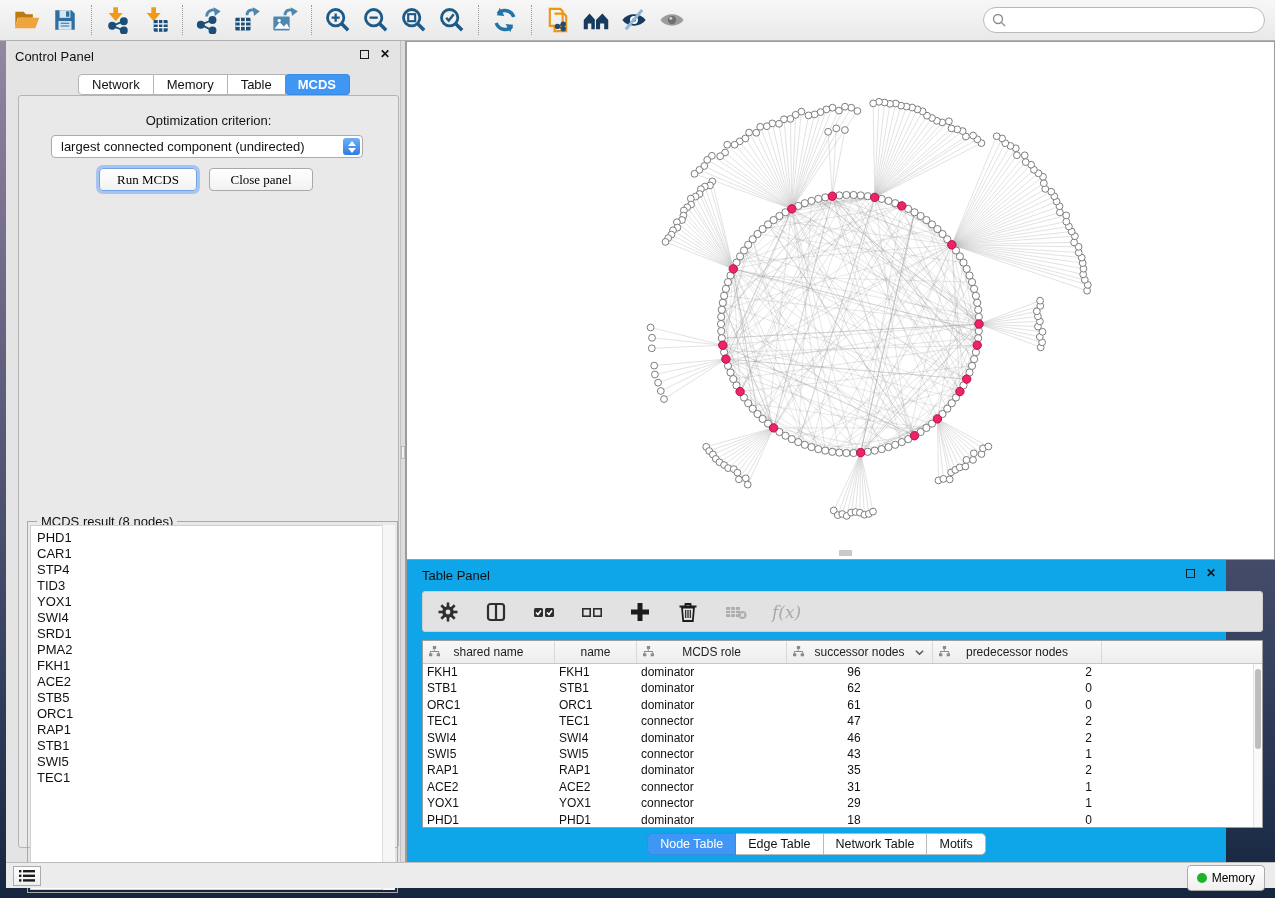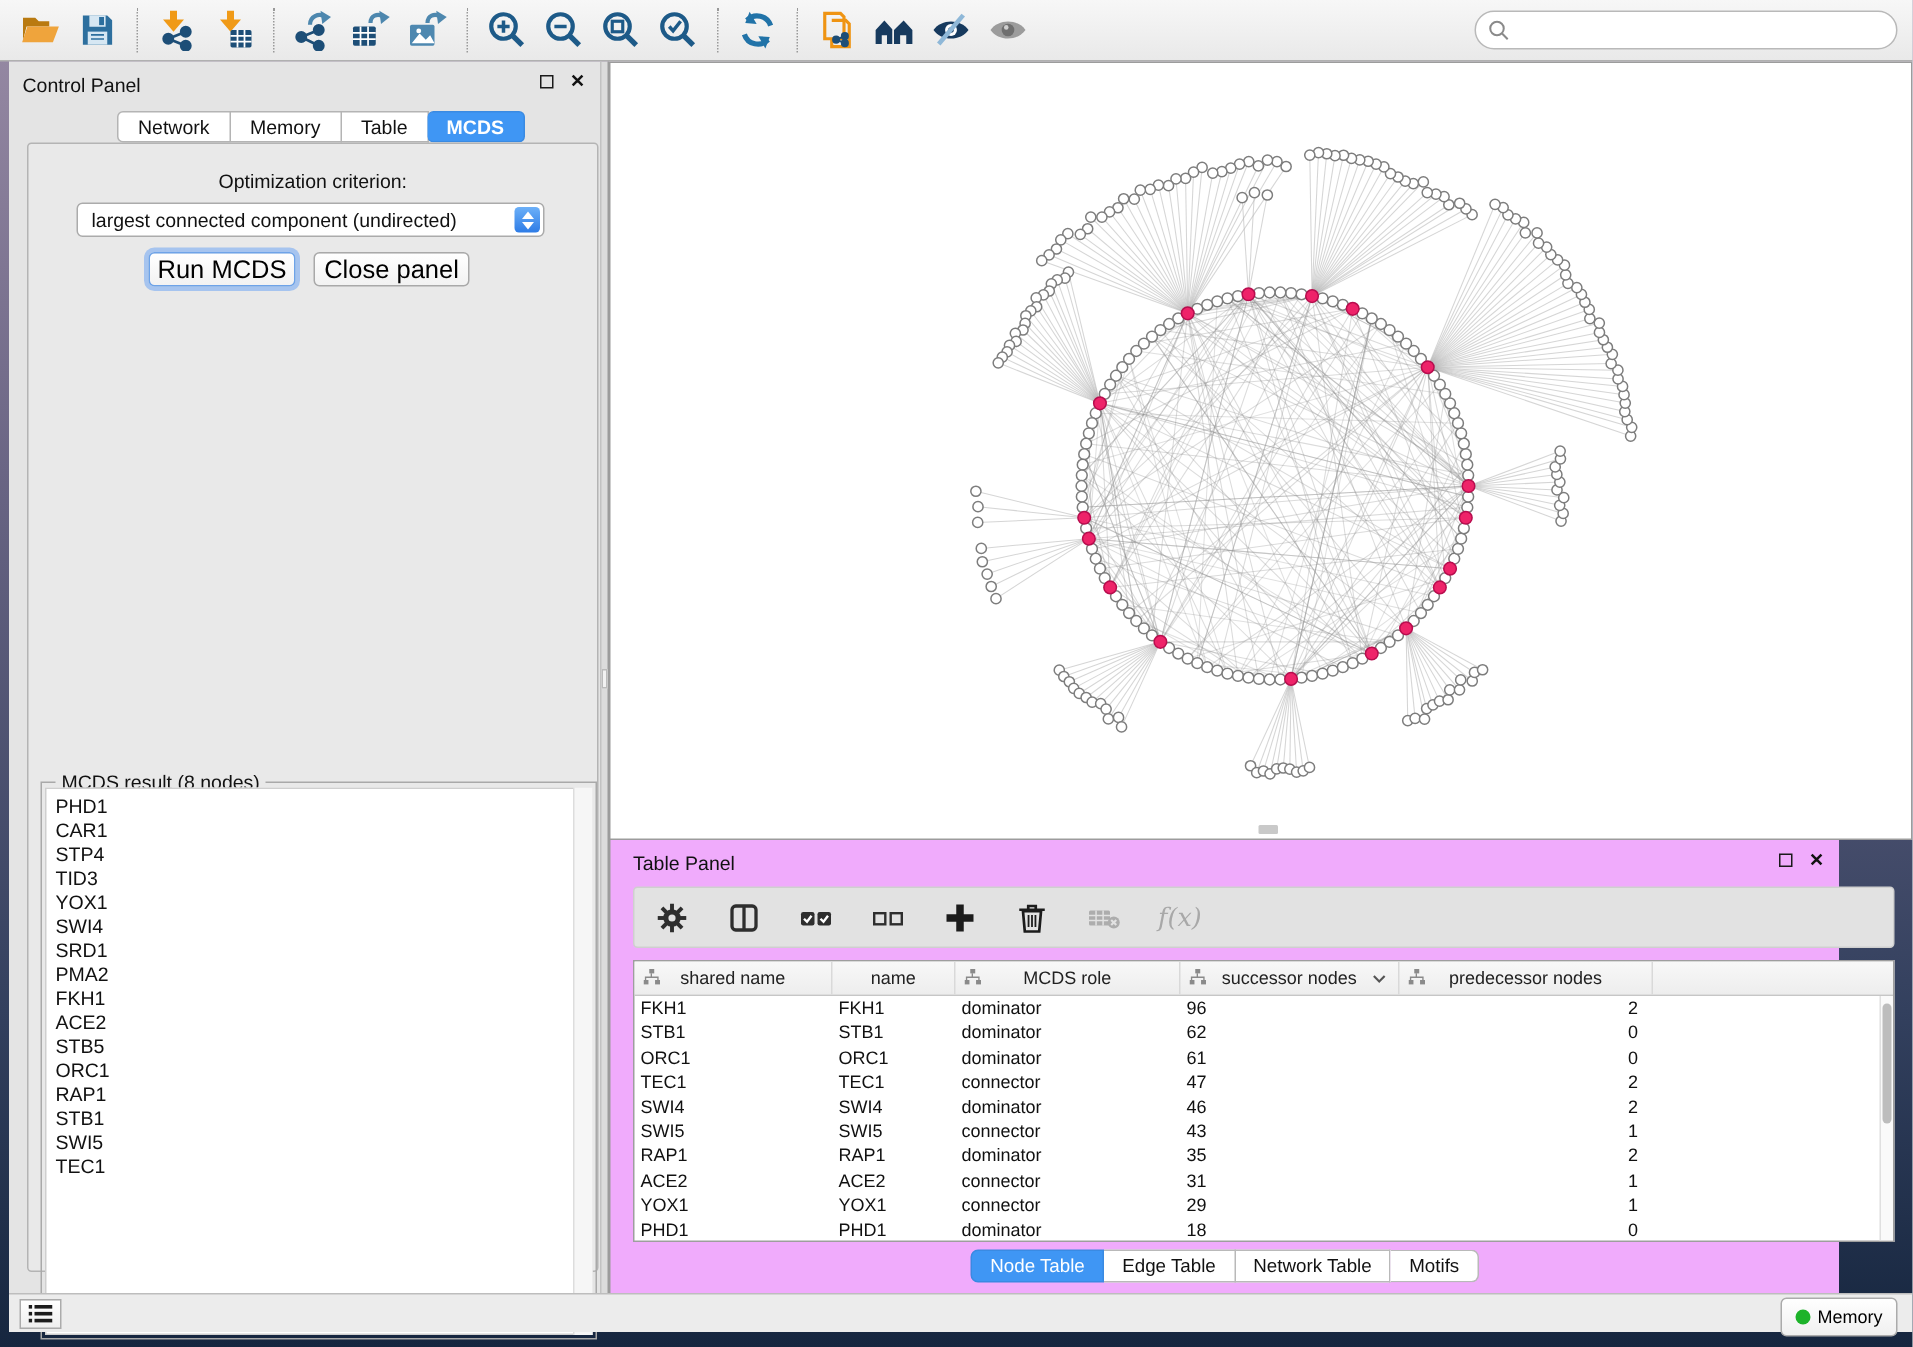--- a/index.html
+++ b/index.html
@@ -35,21 +35,21 @@
     background:#e9e9e9; border:1px solid #b4b4b4; border-radius:3px; }
   .opt-label { position:absolute; left:0; top:17px; width:100%; text-align:center; font-size:13px; }
   .opt-select { position:absolute; left:32px; top:39px; width:312px; height:23px; background:#fff;
     border:1px solid #ababab; border-radius:4px; font-size:13px; line-height:21px; padding-left:9px; }
   .spin { position:absolute; right:2px; top:2px; width:17px; height:17px;
     background:linear-gradient(#6cb0f8,#2e7ce6); border-radius:3px; }
   .spin:before, .spin:after { content:""; position:absolute; left:4.5px; border-left:4px solid transparent; border-right:4px solid transparent; }
   .spin:before { top:2.5px; border-bottom:5px solid #fff; }
   .spin:after { bottom:2.5px; border-top:5px solid #fff; }
   .btn { position:absolute; top:72px; height:23px; background:linear-gradient(#ffffff,#f2f2f2);
-    border:1px solid #a9a9a9; border-radius:4px; font-size:17px; font-family:Liberation Sans, sans-serif; }
+    border:1px solid #a9a9a9; border-radius:4px; font-size:13px; font-family:Liberation Serif, serif; }
   .btn.run { left:80px; width:98px; border-color:#6ea3e8; box-shadow:0 0 0 3px rgba(100,160,245,.5); }
   .btn.closep { left:190px; width:104px; }
   .result-box { position:absolute; left:8px; top:425px; width:371px; height:372px; border:1px solid #a9a9a9; }
   .result-legend { position:absolute; top:-8px; left:9px; background:#e9e9e9; padding:0 4px; font-size:13px; }
   .result-list { position:absolute; left:2px; top:3px; right:2px; bottom:2px; background:#fff;
     border:1px solid #cfcfcf; overflow:hidden; }
   .result-item { font-size:13px; line-height:16px; padding-left:6px; }
   .result-scroll { position:absolute; right:2px; top:3px; bottom:2px; width:13px; background:#f6f6f6; border-left:1px solid #ddd; }
 
   
@@ -61,33 +61,33 @@
   .network-frame { position:absolute; left:406px; top:41px; width:869px; height:519px;
     background:#fff; border:1px solid #9c9c9c; }
   .net-titlebar { position:absolute; left:0; top:0; right:0; height:26px;
     background:linear-gradient(#f4f4f4,#d6d6d6); border-bottom:1px solid #a6a6a6; }
   .tl { position:absolute; top:7px; width:12px; height:12px; border-radius:50%; }
   .net-title { position:absolute; left:0; right:0; top:5px; text-align:center; font-size:12.5px; font-weight:bold; color:#222; }
   .net-canvas { position:absolute; left:0; top:26px; }
   .h-handle { position:absolute; left:432px; bottom:3px; width:13px; height:6px; background:#c9c9c9; border-radius:1px; }
 
   
-  .table-panel { position:absolute; left:406px; top:560px; width:820px; height:302px; background:#f0abfc; border-left:1px solid #9c9c9c;text-decoration:underline;}
+  .table-panel { position:absolute; left:406px; top:560px; width:820px; height:302px; background:#0ea5e9; border-left:1px solid #9c9c9c;text-decoration:underline;}
   .tp-toolbar { position:absolute; left:15px; top:31px; width:841px; height:41px; background:#e2e2e2;
     border:1px solid #cfcfcf; border-radius:3px; display:flex; align-items:center; padding-left:13px; gap:24px; }
   .tp-btn { border:none; background:transparent; width:24px; height:24px; display:flex; align-items:center; justify-content:center; }
   .fx { font-family:"DejaVu Serif", serif; font-style:italic; font-size:17px; color:#a8a8a8; }
   .tp-table { position:absolute; left:15px; top:80px; width:841px; height:188px; background:#fff; border:1px solid #9e9e9e; overflow:hidden; }
   .th-row { display:flex; height:23px; background:linear-gradient(#f8f8f8,#ededed); border-bottom:1px solid #c6c6c6; }
   .th { position:relative; font-size:12px; line-height:22px; text-align:center; border-right:1px solid #d9d9d9; color:#222; }
   .th .colicon { position:absolute; left:6px; top:5px; }
   .th .sort { position:absolute; right:8px; top:8px; }
   .tr { display:flex; height:16.4px; }
   .td { font-size:12px; line-height:16px; padding-left:4px; white-space:nowrap; overflow:hidden; }
-  .td.num { text-align:left; padding-right:16px; }
+  .td.num { text-align:center; padding-right:16px; }
   .td.num2 { text-align:right; padding-right:10px; }
   .tp-scroll { position:absolute; right:0; top:23px; bottom:0; width:9px; background:#fafafa; border-left:1px solid #e0e0e0; }
   .tp-thumb { position:absolute; left:1px; right:1px; top:5px; height:80px; background:#bdbdbd; border-radius:4px; }
   .tp-tabs { position:absolute; left:0; right:0; top:273px; display:flex; justify-content:center; }
   .tp-tab { padding:0 12px; height:22px; line-height:21px; font-size:12.5px; background:#fff;
     border:1px solid #b9b9b9; border-left:none; }
   .tp-tab:first-child { border-left:1px solid #b9b9b9; border-radius:5px 0 0 5px; }
   .tp-tab:last-child { border-radius:0 5px 5px 0; }
   .tp-tab.active { background:#3f96f4; color:#fff; border-color:#3a8ae2; }
 

